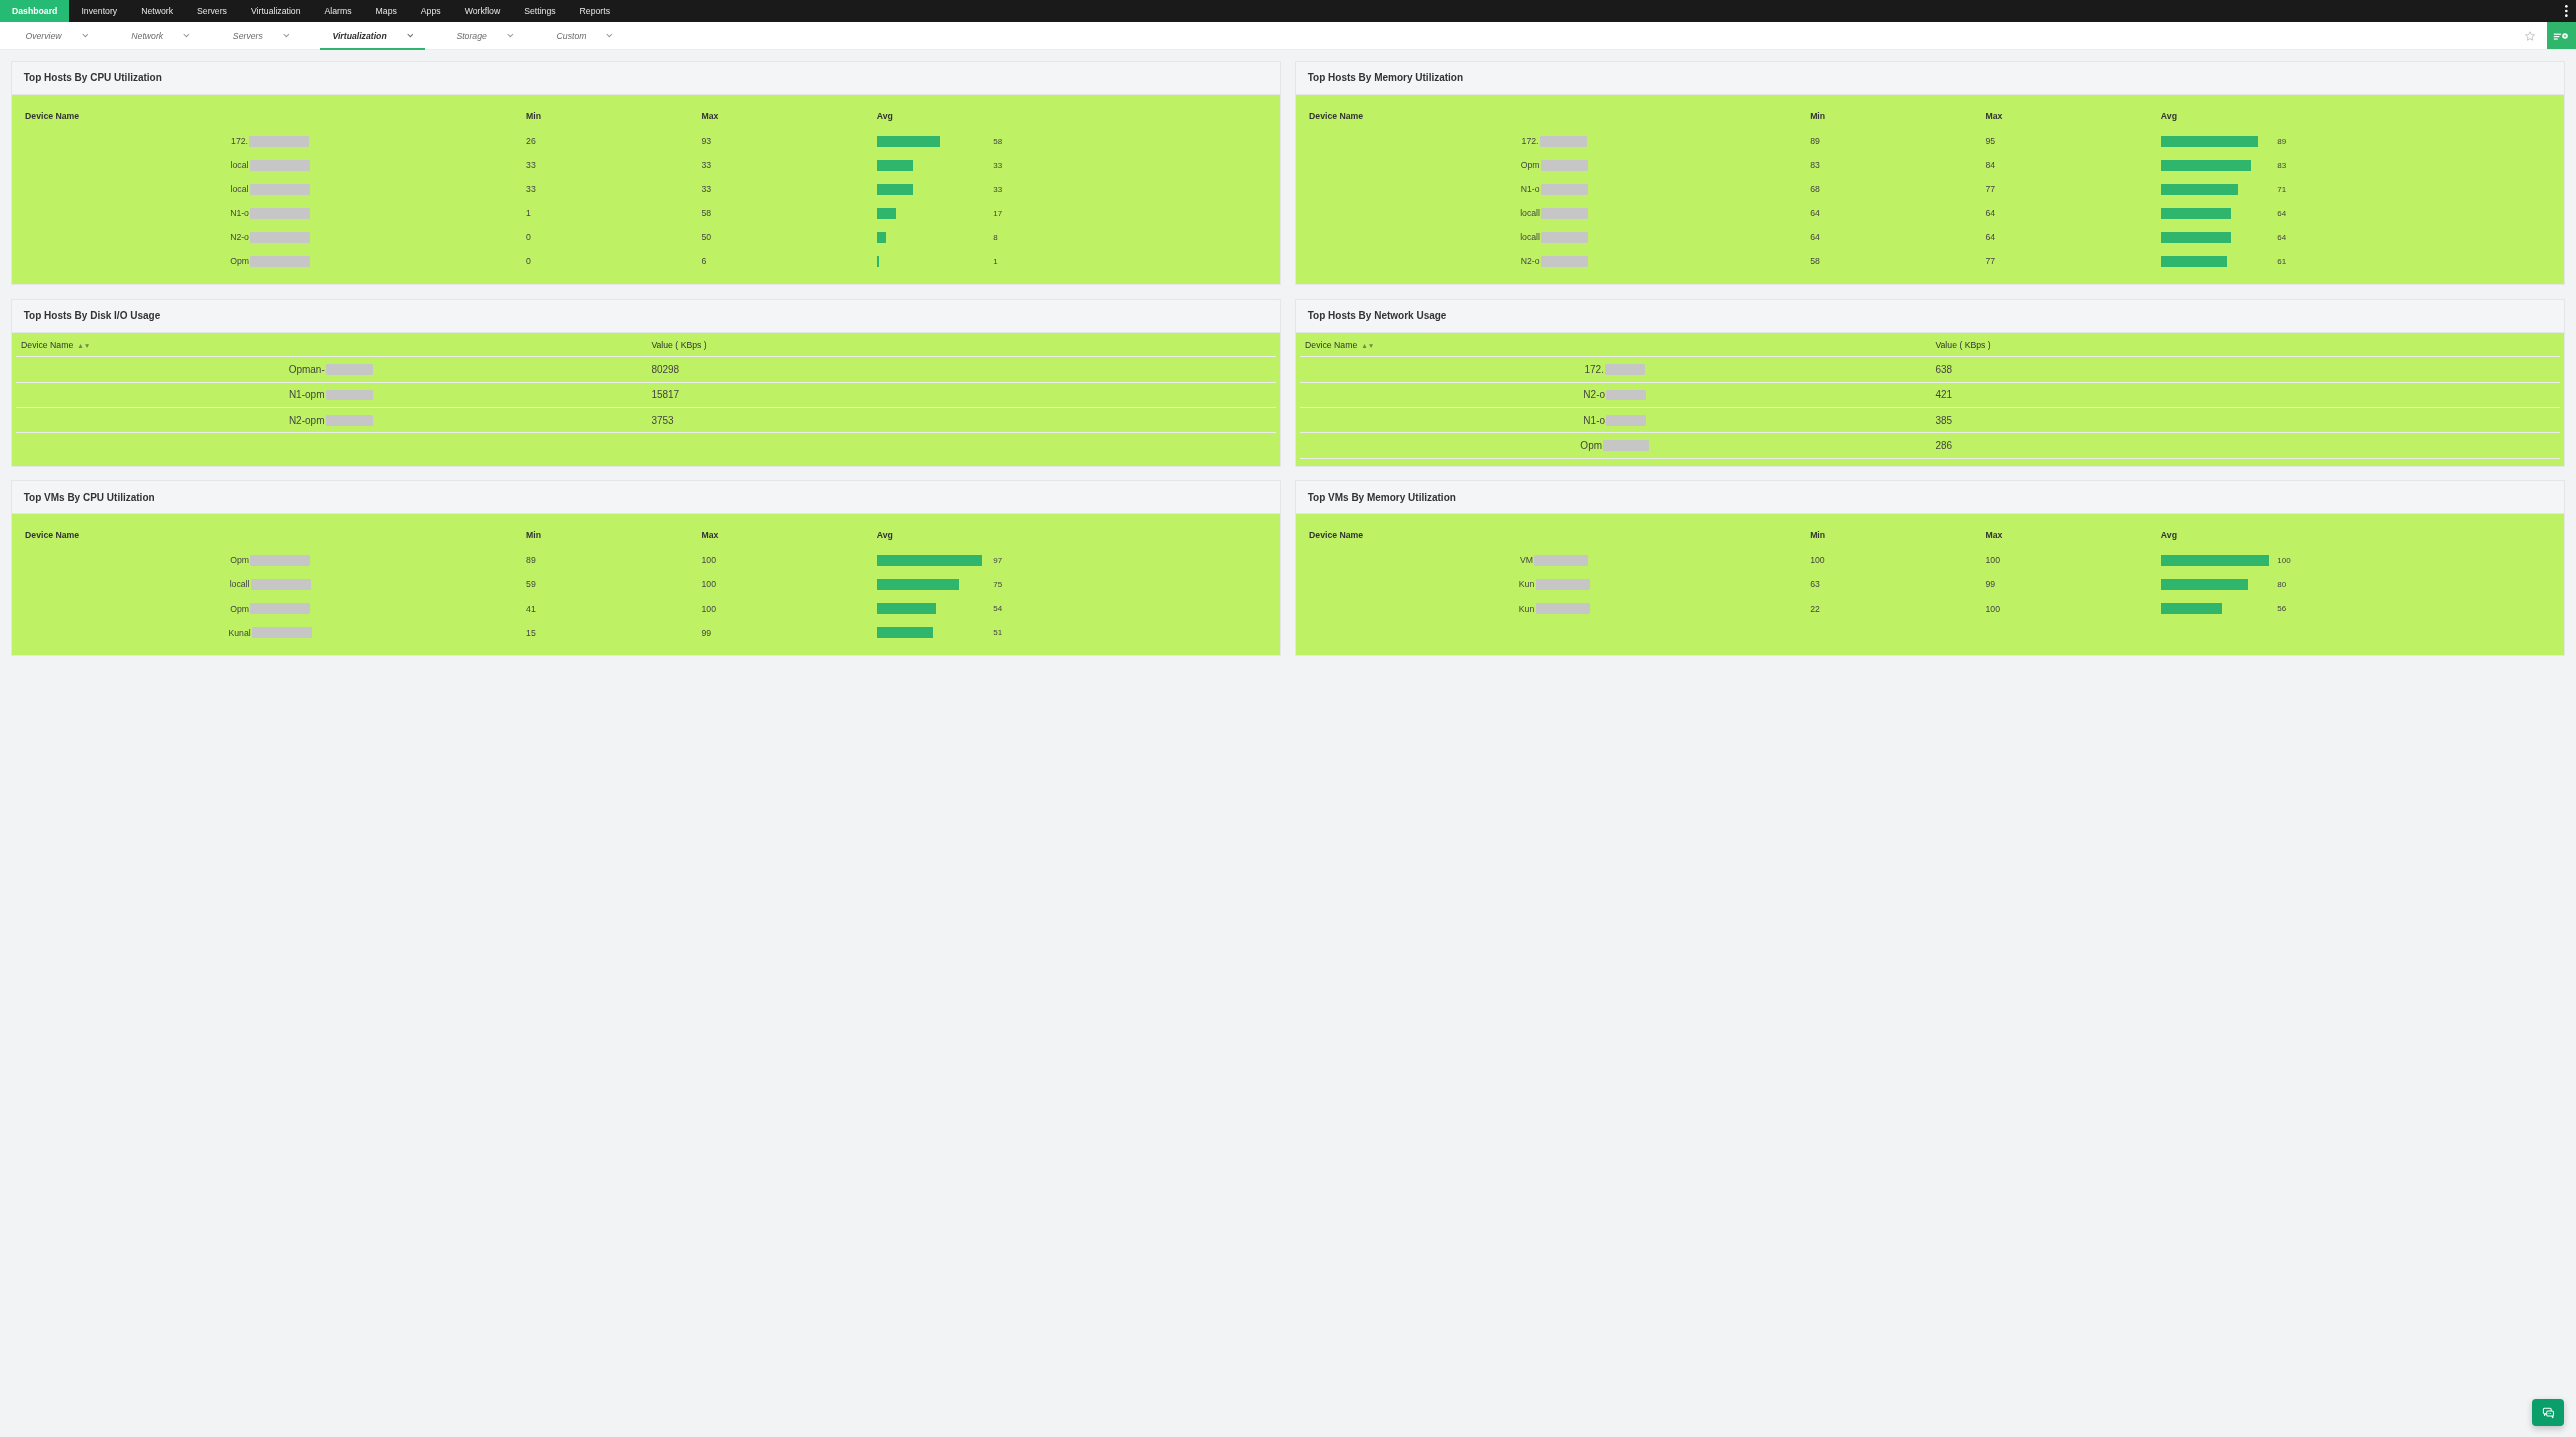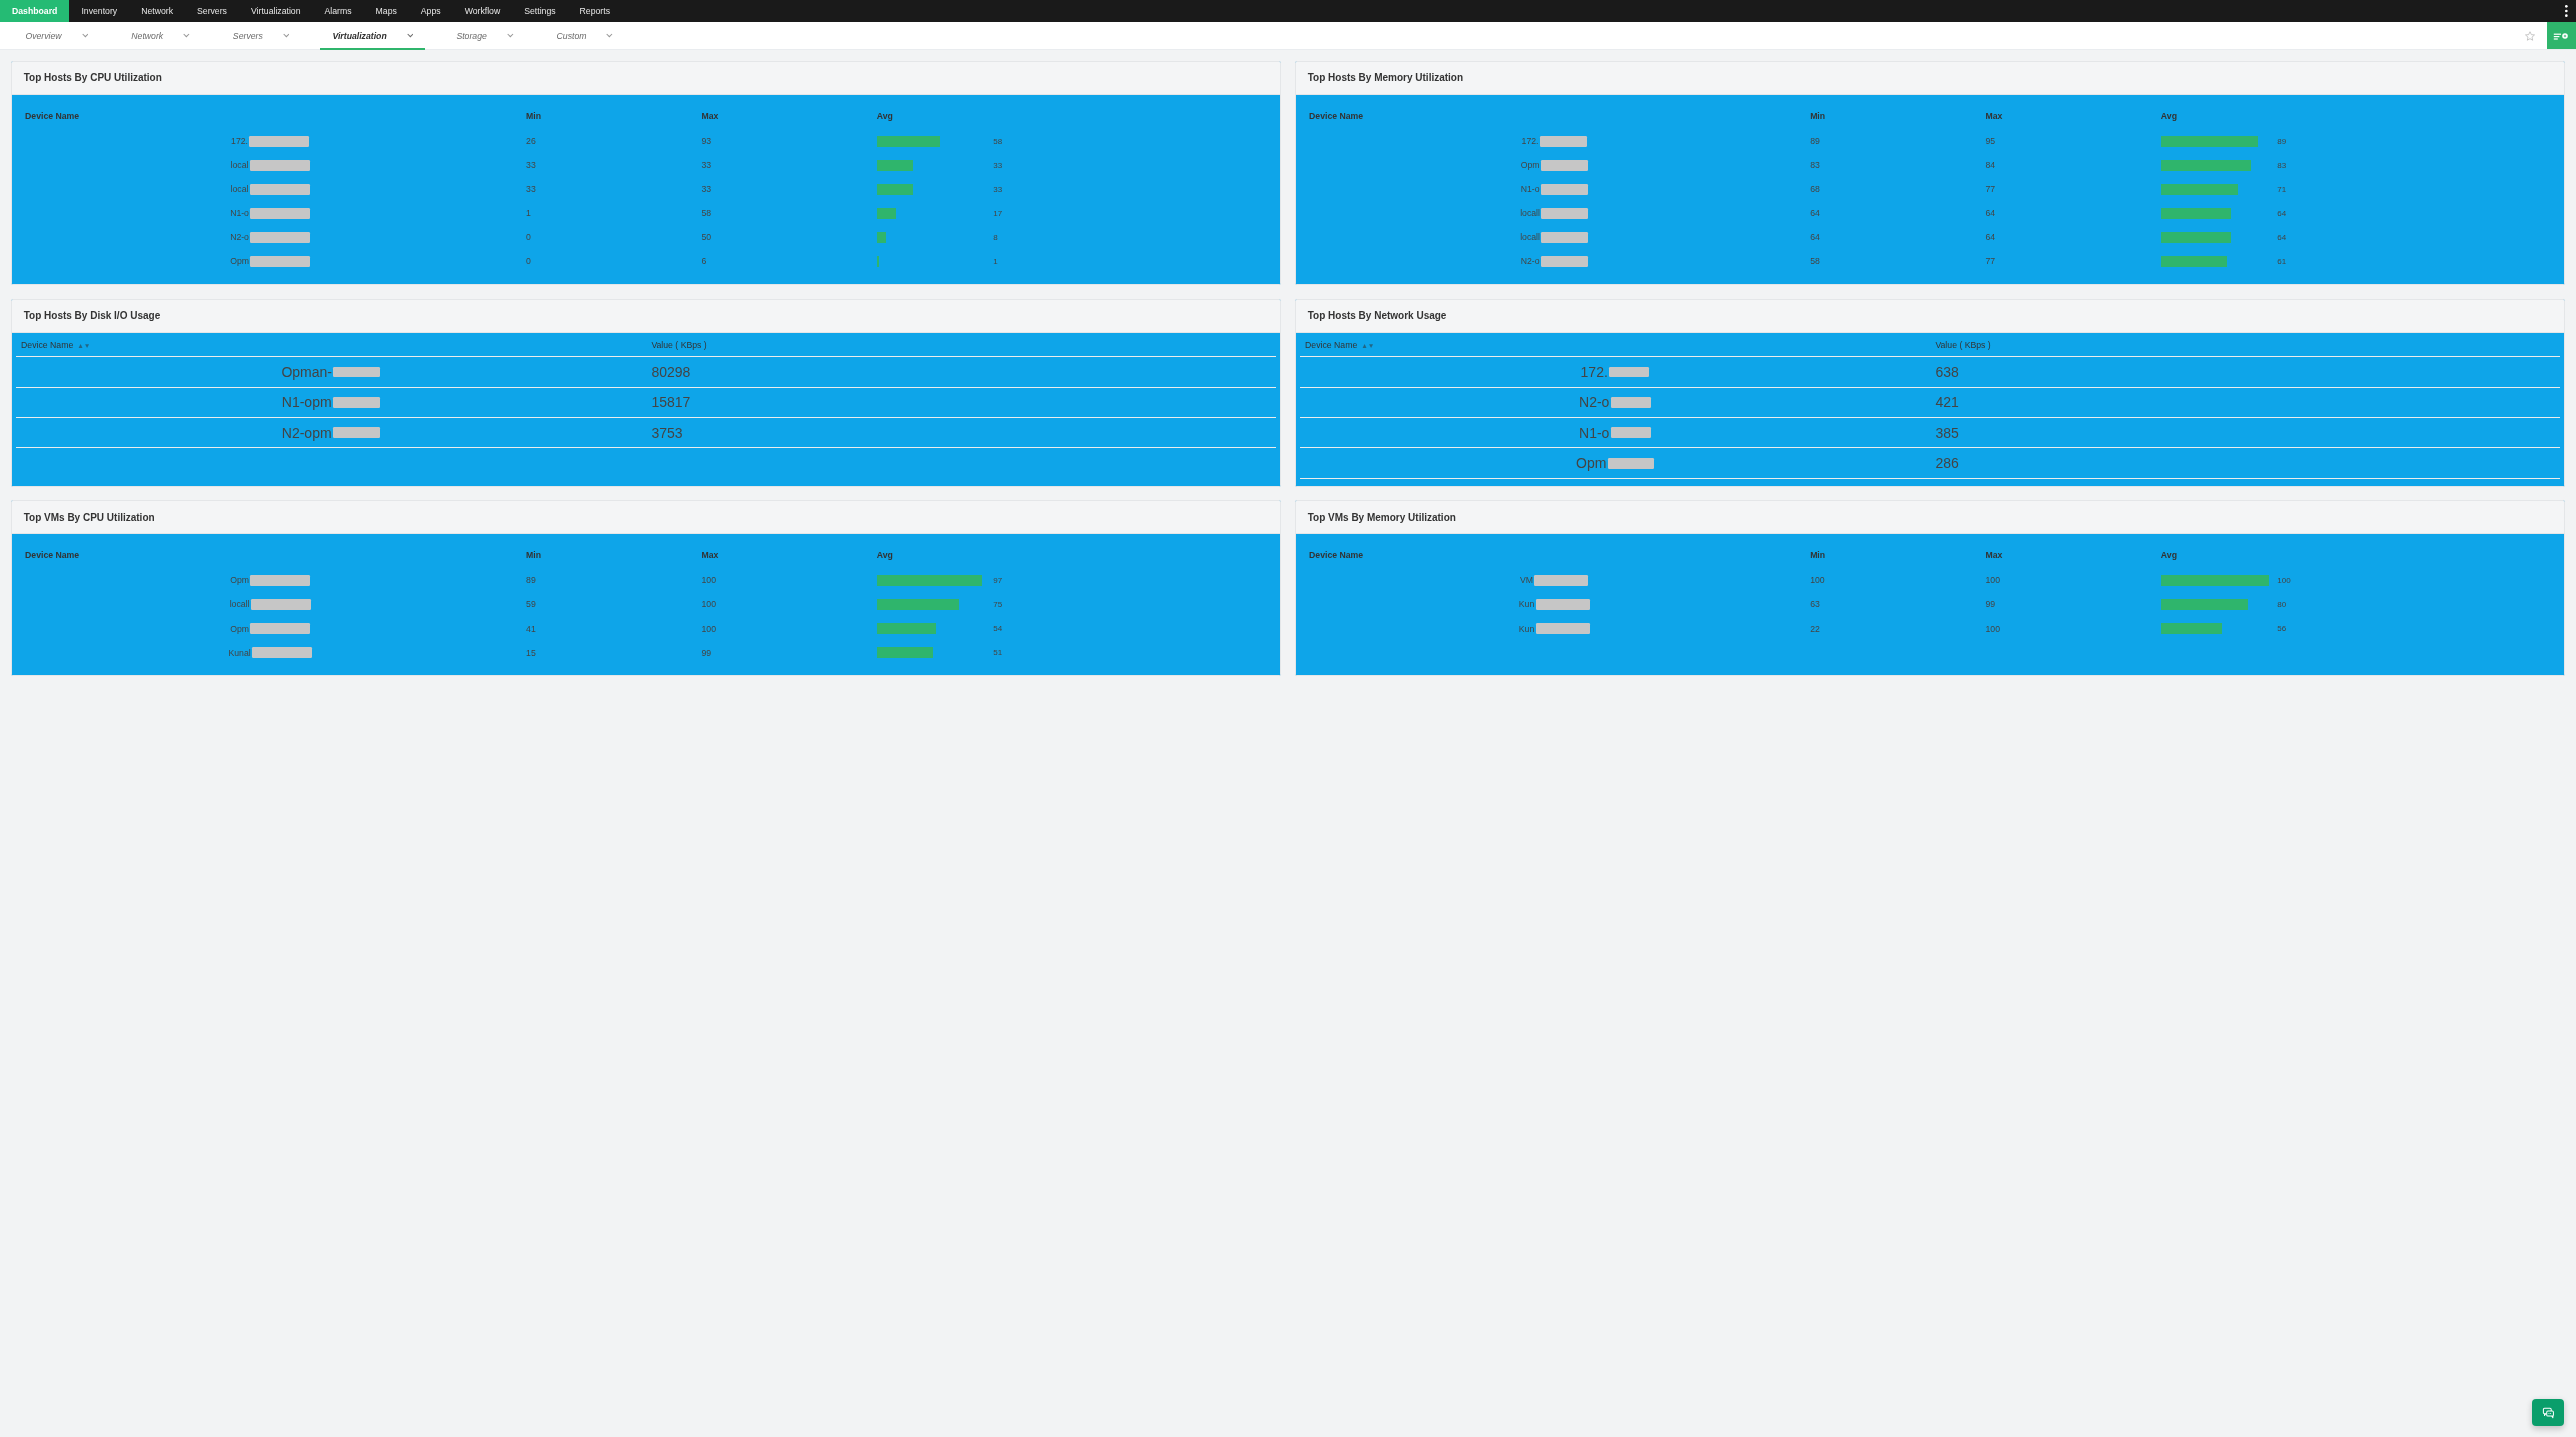--- a/index.html
+++ b/index.html
@@ -56,21 +56,21 @@
     width:21.5px;height:100%;display:flex;align-items:center;justify-content:center;color:#b6b6b6;cursor:pointer;
   }
   .addbtn{
     width:29.5px;height:100%;display:flex;align-items:center;justify-content:center;background:var(--green-strong);color:#fff;cursor:pointer;
   }
   .addbtn svg{width:16px;height:12px;}
   
   .content{
     display:grid;grid-template-columns:1fr 1fr;gap:13.4px;padding:10.7px;
   }
-  .panel{background:#0ea5e9;border:0.7px solid var(--border);border-radius:1.3px;overflow:hidden;}
+  .panel{background:#bef264;border:0.7px solid var(--border);border-radius:1.3px;overflow:hidden;}
   .panel-head{
     background:var(--panel-head);padding:10.7px 12px;border-bottom:0.7px solid var(--border);font-weight:700;color:#333;
     font-size:10px;
   }
   .panel-body{padding:6.7px 8px 10.7px 8px;}
   
   table.metrics{width:100%;border-collapse:collapse;table-layout:fixed;}
   table.metrics th{
     text-align:left;font-weight:700;color:#333;padding:9.4px 5.4px 8px 5.4px;font-size:8.7px;
   }
@@ -86,21 +86,21 @@
   .bar-wrap{flex:0 0 107px;height:10.7px;position:relative;border-left:0.7px solid var(--green-strong);}
   .bar{position:absolute;left:0;top:0;height:10.7px;background:var(--green-strong);}
   .avg-val{min-width:19px;text-align:left;color:#444;font-size:8px;}
   
   table.simple{width:100%;border-collapse:collapse;}
   table.simple th{
     text-align:left;font-weight:500;color:#333;padding:6.7px 5.4px;font-size:8.7px;border-bottom:0.7px solid var(--row-border);
   }
   table.simple th .sort{opacity:.55;margin-left:4px;font-size:6.7px;}
   table.simple td{
-    padding:6.7px 5.4px;border-bottom:0.7px solid var(--row-border);color:#444;font-size:14px;
+    padding:6.7px 5.4px;border-bottom:0.7px solid var(--row-border);color:#444;font-size:10px;
   }
   
   .fab{
     position:fixed;right:12px;bottom:10.7px;width:32px;height:27px;border-radius:4px;background:var(--fab);
     display:flex;align-items:center;justify-content:center;color:#fff;box-shadow:0 2.7px 6.7px rgba(0,0,0,.2);cursor:pointer;
   }
   .fab svg{width:14.8px;height:13.4px;}
   
   col.dev{width:40%;}
   col.min{width:14%;}

